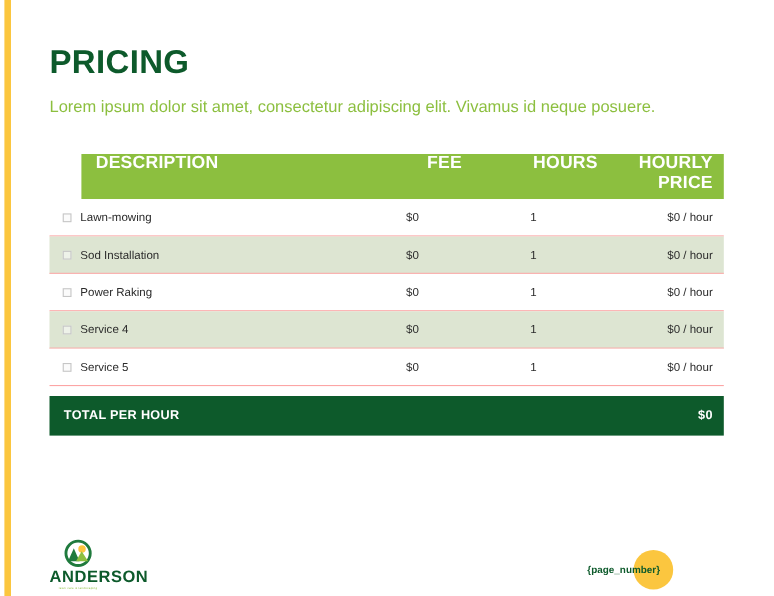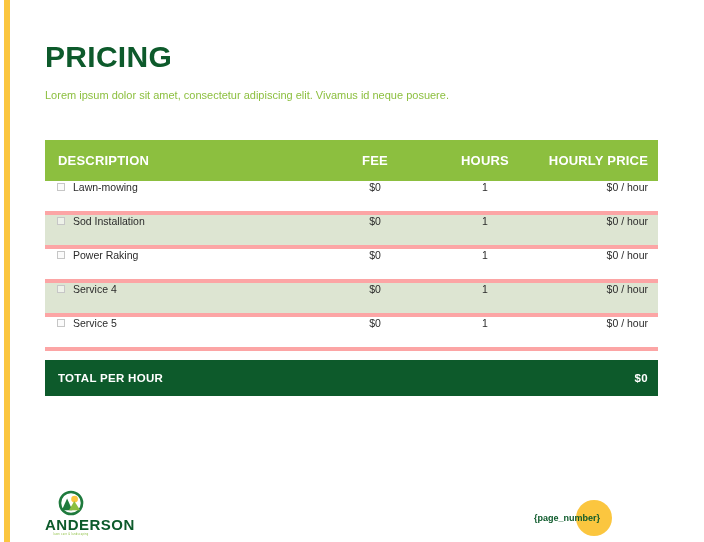--- a/index.html
+++ b/index.html
@@ -42,57 +42,57 @@
     font-weight: bold;
     color: #0d5a2b;
     letter-spacing: 0.3px;
     line-height: 1;
   }
 
   .subtitle {
     position: absolute;
     left: 45px;
     top: 89px;
-    font-size: 11px;
+    font-size: 15px;
     color: #8cbf3f;
     line-height: 1.2;
     white-space: nowrap;
   }
 
   
   .table {
     position: absolute;
     left: 45px;
     top: 140px;
     width: 613px;
   }
 
   .thead {
     display: flex;
-    align-items: center;
     height: 41px;
     background: #8cbf3f;
     color: #ffffff;
-    font-size: 13px;
+    font-size: 16px;
     font-weight: bold;
     letter-spacing: 0.2px;
+    margin-left: 29px;
   }
 
   .col-desc   { flex: 0 0 275px; padding-left: 13px; box-sizing: border-box; }
   .col-fee    { flex: 0 0 110px; text-align: center; }
   .col-hours  { flex: 0 0 110px; text-align: center; }
   .col-price  { flex: 1 1 auto;  text-align: right; padding-right: 10px; box-sizing: border-box; }
 
   .row {
     display: flex;
-    align-items: flex-start;
+    align-items: center;
     height: 34px;
     font-size: 10.5px;
     color: #2b2b2b;
-    border-bottom: 4px solid #fca5a5;
+    border-bottom: 1px solid #fca5a5;
     box-sizing: border-box;
   }
   .row.alt { background: #dde5d2; }
   .row.plain { background: #ffffff; }
 
   .row .col-desc {
     display: flex;
     align-items: center;
     padding-left: 12px;
   }

